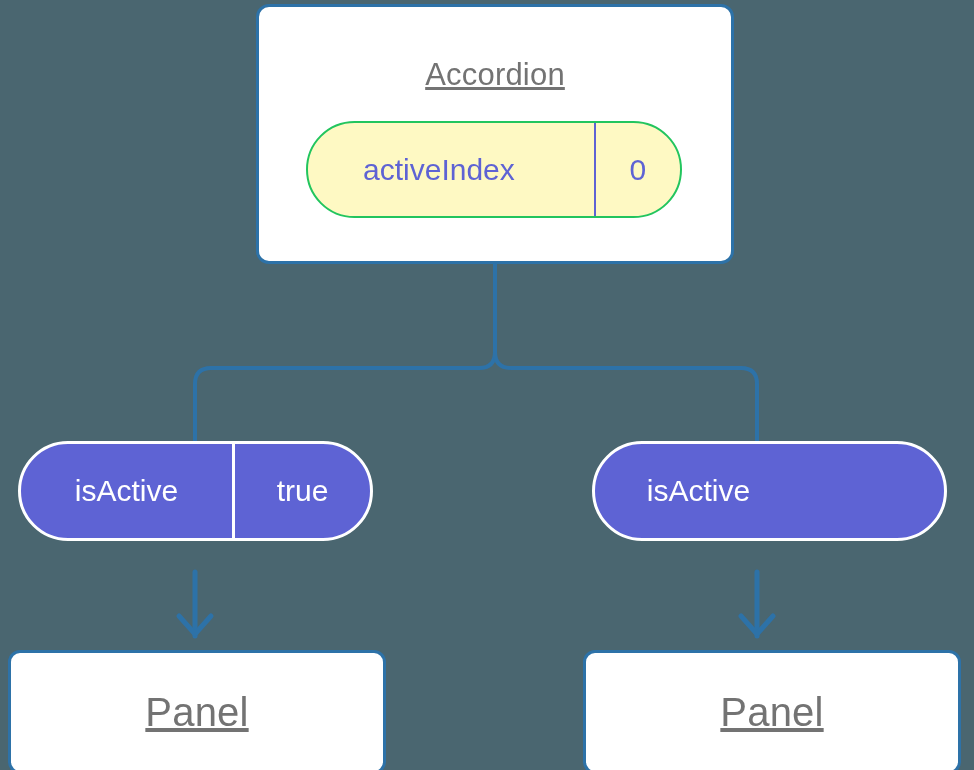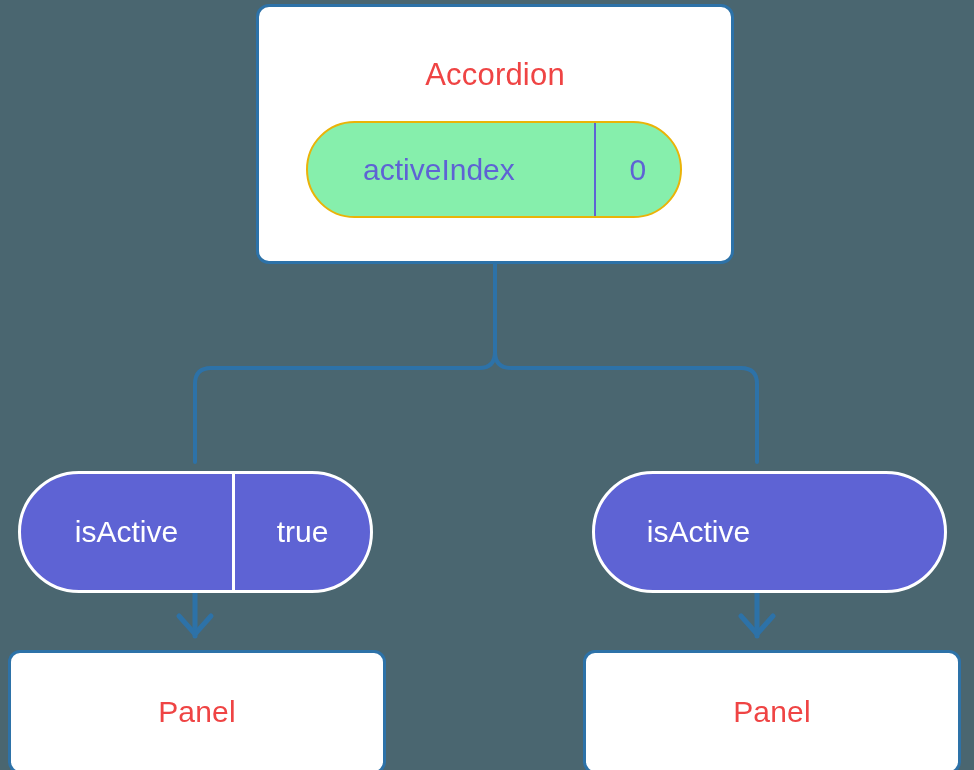--- a/index.html
+++ b/index.html
@@ -36,24 +36,25 @@
     position: absolute;
     background: #ffffff;
     border: 3px solid #2d72a8;
     border-radius: 13px;
     box-sizing: border-box;
     display: flex;
     flex-direction: column;
     align-items: center;
   }
   .card-title {
-    color: #ef4444;
+    color: #737373;
     font-size: 31px;
     letter-spacing: .2px;
     white-space: nowrap;
+    text-decoration: underline;
   }
 
   
   #accordion-card {
     left: 256px;
     top: 4px;
     width: 478px;
     height: 260px;
     justify-content: flex-start;
   }
@@ -63,21 +64,21 @@
 
   
   .panel-card {
     width: 378px;
     height: 124px;
     justify-content: center;
     border-radius: 12px;
   }
   #panel-card-left  { left: 8px;   top: 650px; }
   #panel-card-right { left: 583px; top: 650px; }
-  .panel-card .card-title { font-size: 30px; text-align: center; }
+  .panel-card .card-title { font-size: 40px; text-align: center; }
 
   
   .pill {
     position: absolute;
     display: flex;
     align-items: stretch;
     box-sizing: border-box;
     border-radius: 999px;
     overflow: hidden;
     white-space: nowrap;
@@ -85,22 +86,22 @@
   .pill .pill-key,
   .pill .pill-val {
     display: flex;
     align-items: center;
     justify-content: center;
     box-sizing: border-box;
   }
 
   
   .pill-outline {
-    border: 2px solid #eab308;
-    background: #86efac;
+    border: 2px solid #22c55e;
+    background: #fef9c3;
     gap: 24px;
   }
   .pill-outline .pill-key,
   .pill-outline .pill-val {
     color: #5e63d4;
   }
   .pill-outline .pill-val {
     border-left: 2px solid #5e63d4;
   }
 
@@ -123,23 +124,23 @@
     top: 121px;
     width: 376px;
     height: 97px;
     font-size: 30px;
   }
   #state-pill-root .pill-key { width: 280px; }
   #state-pill-root .pill-val { width: 92px; }
 
   
   .pill-child {
-    top: 471px;
+    top: 441px;
     width: 355px;
-    height: 122px;
+    height: 100px;
     font-size: 30px;
   }
   #state-pill-left  { left: 18px;  }
   #state-pill-right { left: 592px; }
   .pill-child .pill-key { width: 211px; }
   .pill-child .pill-val { flex: 1 1 auto; text-align: center; }
 
   #state-pill-right .pill-key { width: 207px; }
 </style>
 </head>

